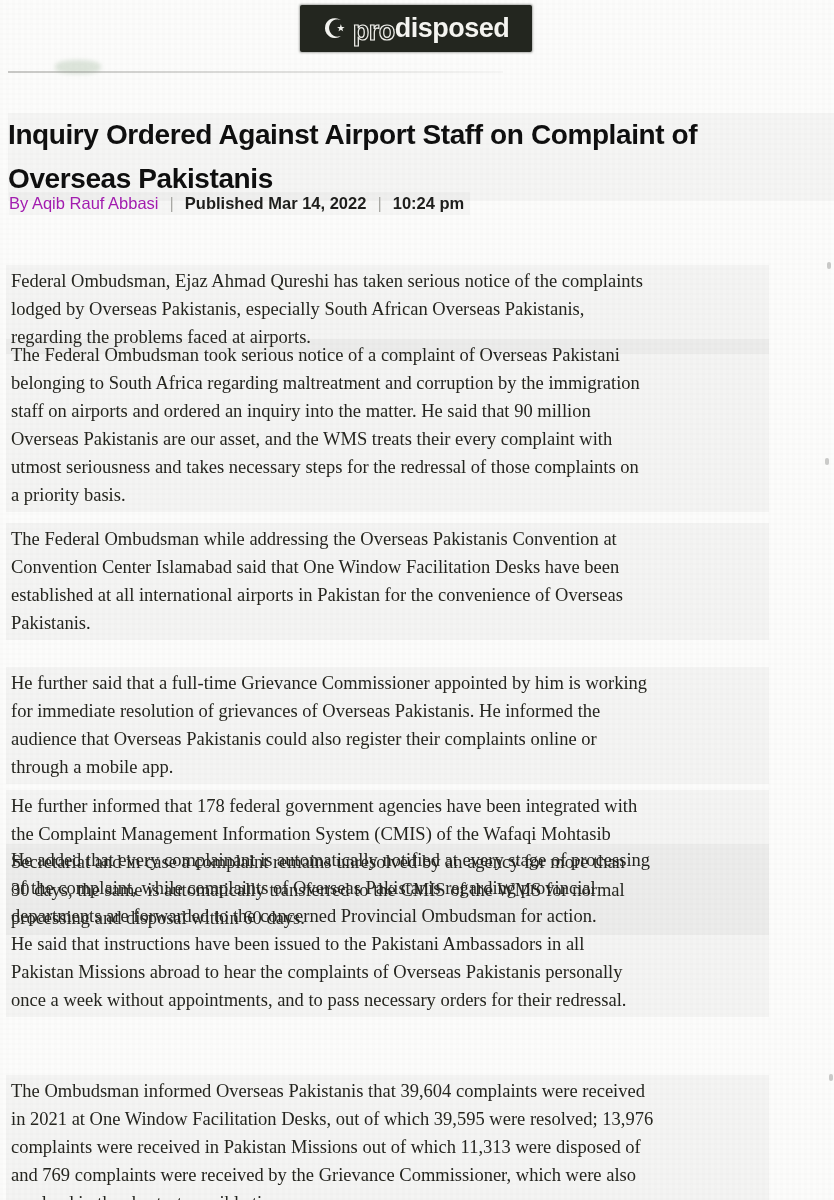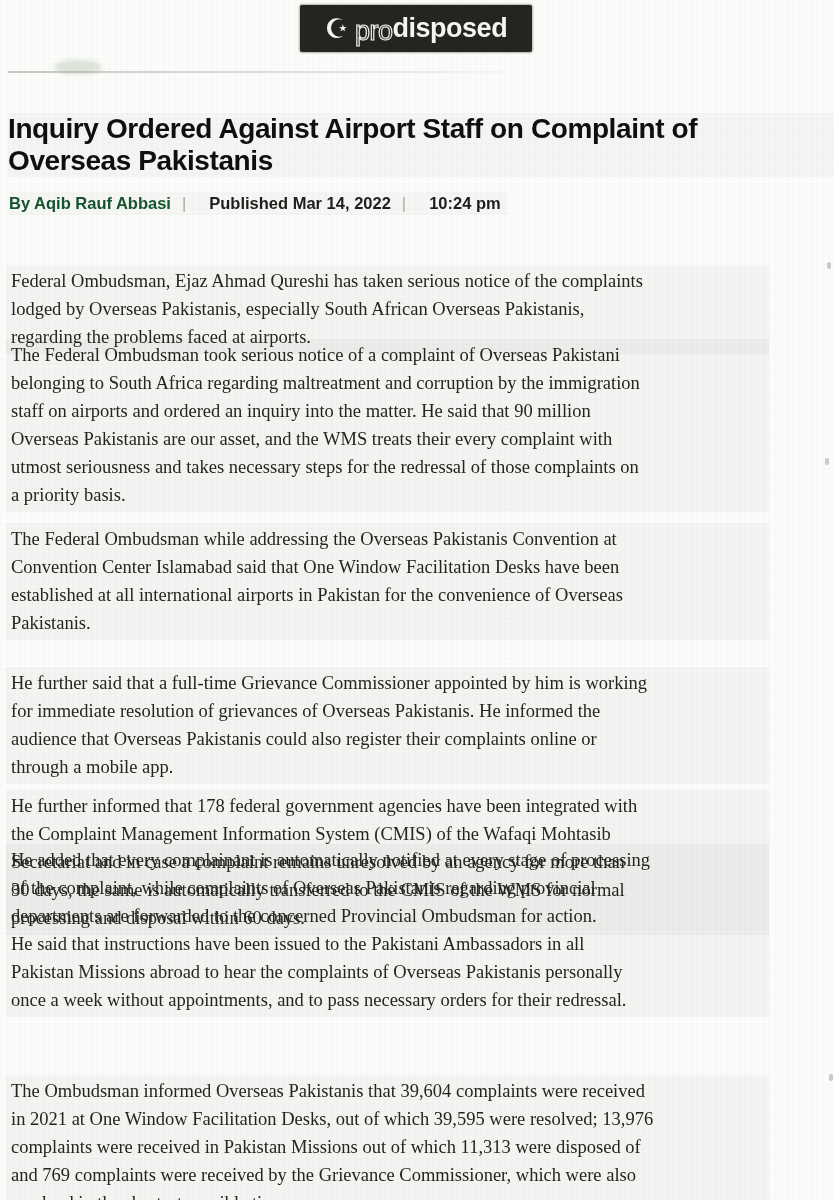--- a/index.html
+++ b/index.html
@@ -17,21 +17,21 @@
     background: #23261f;
     border-radius: 2px;
     box-shadow: 0 0 2px 1px rgba(35,38,31,0.35);
     display: flex; align-items: center; justify-content: center;
   }
   .logo-icon {
     color: #f3f3ef; font-size: 27px; line-height: 1; margin-right: 6px;
     font-family: "DejaVu Sans", sans-serif;
   }
   .logo-pro {
-    font-size: 27px; font-weight: 400; letter-spacing: -0.5px;
+    font-size: 27px; font-weight: 700; letter-spacing: -0.5px;
     color: transparent; margin-top: 6px; -webkit-text-stroke: 1.2px #eeeeea;
   }
   .logo-pak {
     font-size: 27px; font-weight: 700; letter-spacing: -0.5px;
     color: #f4f4f0;
   }
 
   .scan-line {
     position: absolute; left: 8px; top: 71px; width: 495px; height: 2px;
     background: linear-gradient(90deg, rgba(120,120,115,0.40), rgba(120,120,115,0.18) 70%, rgba(120,120,115,0.05));
@@ -44,34 +44,34 @@
   .edge-speck {
     position: absolute; width: 4px; height: 7px;
     background: rgba(90,90,85,0.30); border-radius: 2px;
   }
   .speck-1 { left: 827px; top: 262px; }
   .speck-2 { left: 825px; top: 458px; }
   .speck-3 { left: 829px; top: 1074px; }
 
   .headline {
     position: absolute; left: 8px; top: 94px; width: 826px;
-    font-size: 28px; line-height: 32px; font-weight: 700;
+    font-size: 28px; line-height: 44px; font-weight: 700;
     letter-spacing: -0.4px; color: #0f0f0f;
     white-space: pre-line;
     background: rgba(70,70,65,0.035);
   }
 
   .byline {
     position: absolute; left: 9px; top: 192px;
     font-size: 16.5px; display: flex; align-items: center;
     background: rgba(70,70,65,0.03); padding: 2px 6px 2px 0;
   }
-  .byline-author { font-weight: 700; color: #14532d; }
+  .byline-author { font-weight: 400; color: #a21caf; }
   .byline-sep { color: #a8a8a4; font-weight: 400; margin: 0 11px; }
-  .byline-published, .byline-time { font-weight: 700; color: #1e1e1c; margin-left: 12px; }
+  .byline-published, .byline-time { font-weight: 700; color: #1e1e1c; }
 
   .para {
     position: absolute; left: 6px; width: 752px;
     font-family: "Liberation Serif", serif;
     font-size: 18.5px; line-height: 28px; color: #25251f;
     white-space: pre-line;
     padding: 2px 6px 3px 5px;
     background: rgba(80,80,72,0.045);
   }
   .p1 { top: 246px; }

